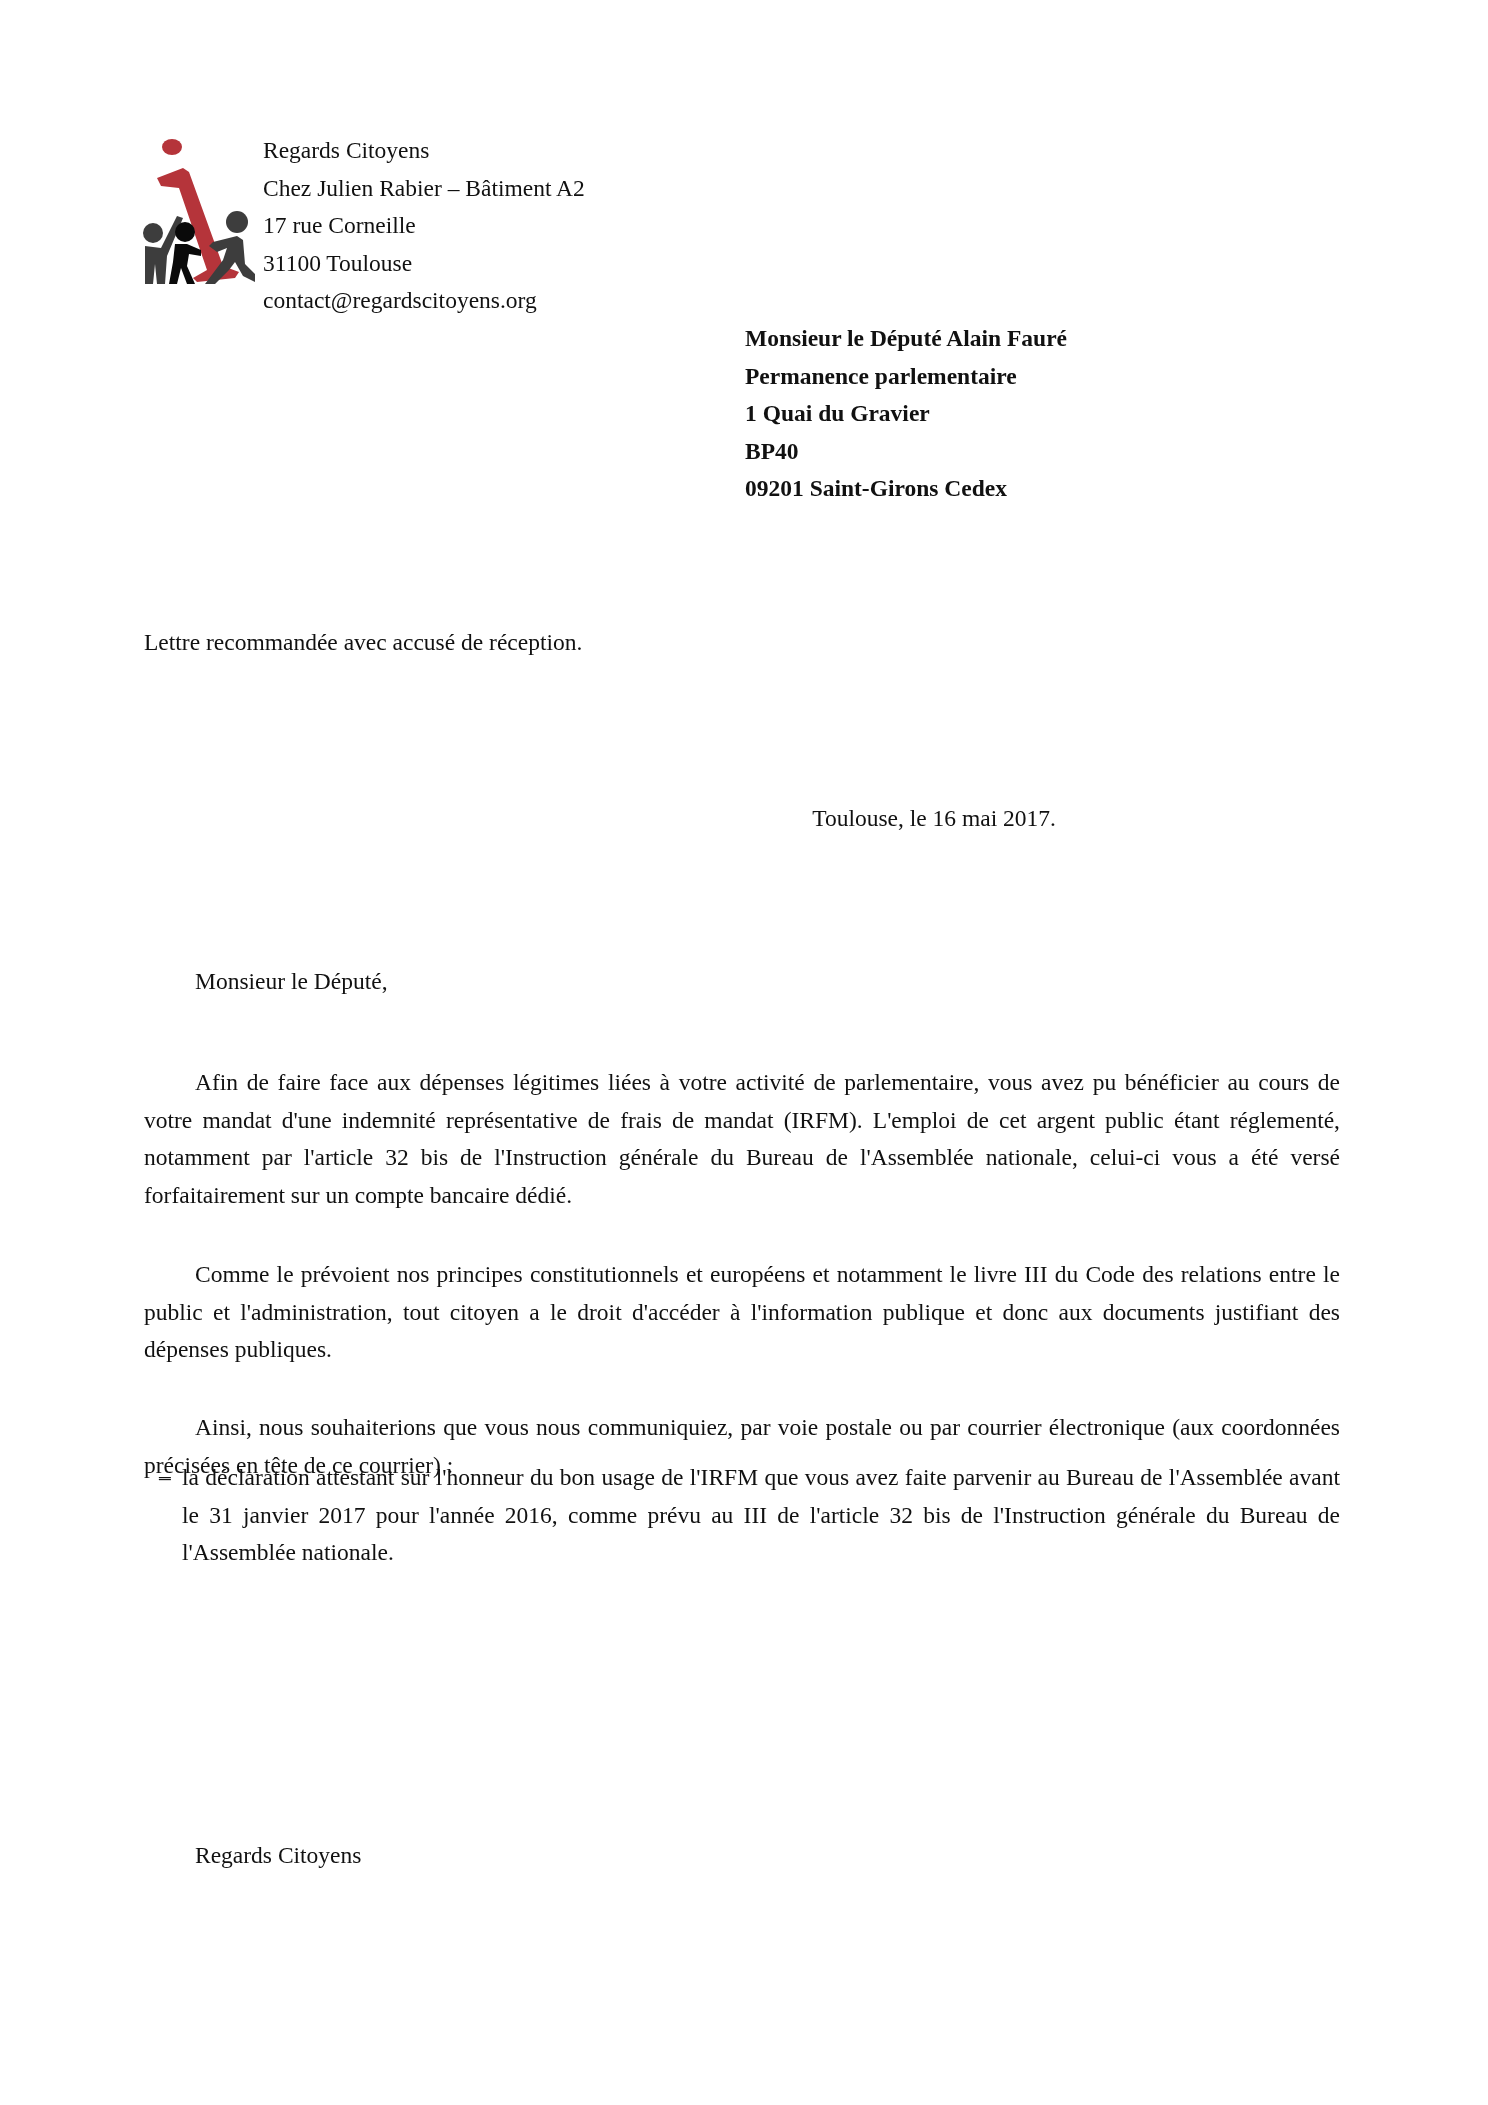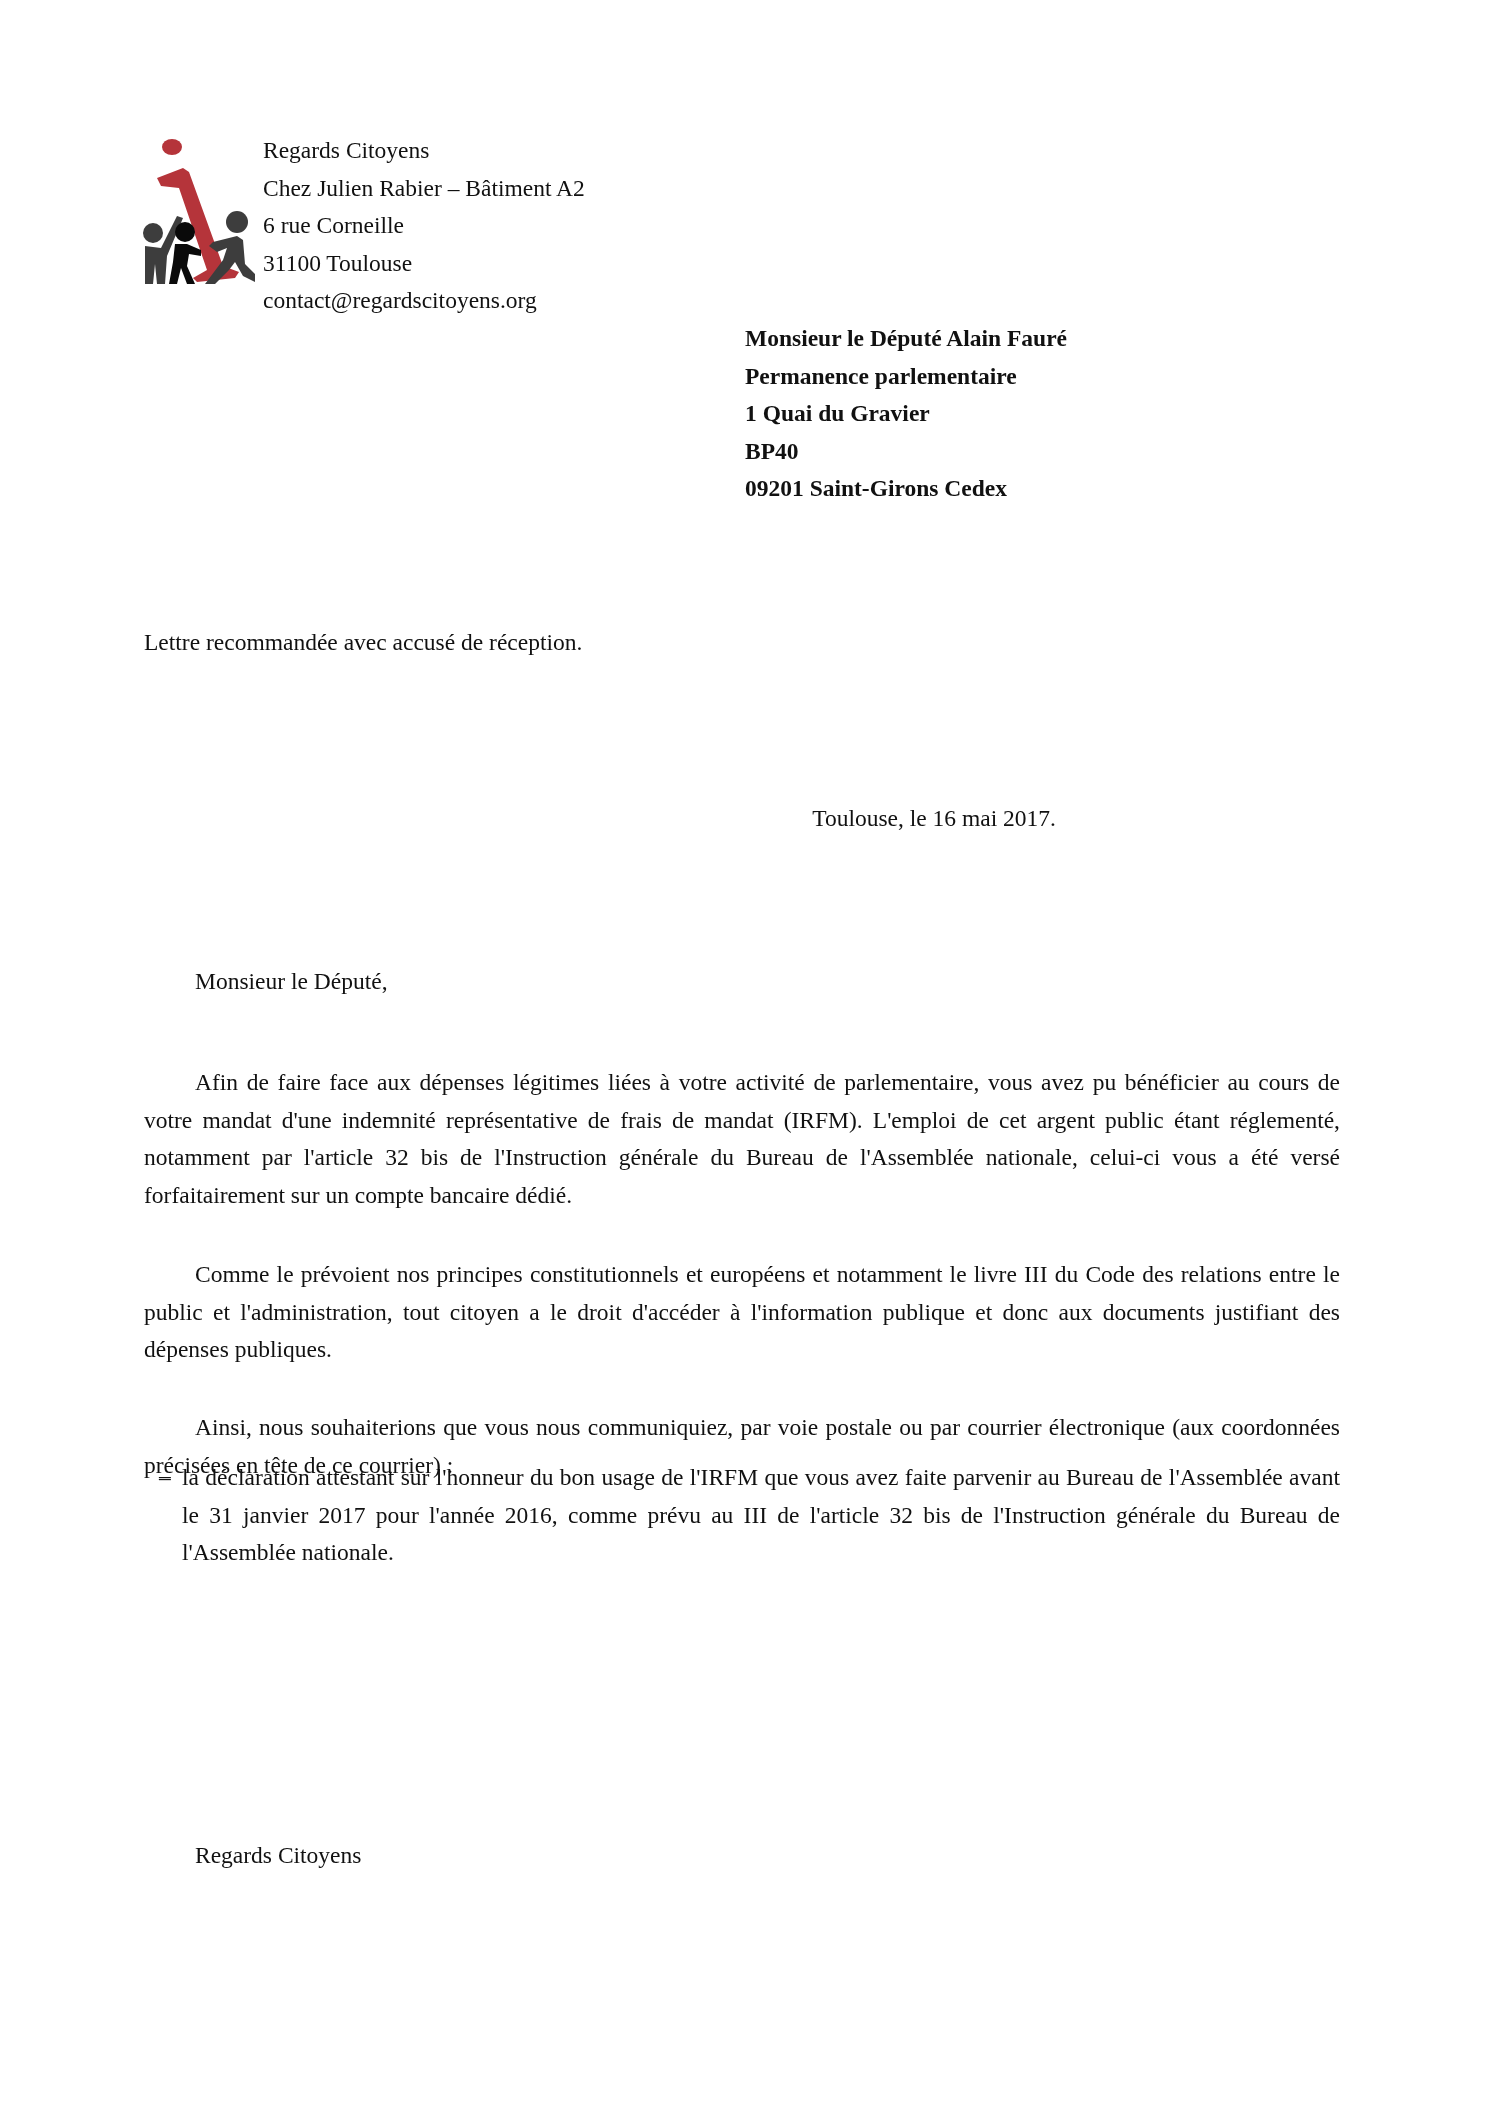--- a/index.html
+++ b/index.html
@@ -47,21 +47,21 @@
       <path d="M32 106 L44 106 L58 112 L58 118 L46 116 L44 128 L52 146 L44 146 L38 130 L34 146 L26 146 L30 124 Z" fill="#0a0a0a"></path>
 
       <circle cx="94" cy="84" r="11" fill="#3d3d3d"></circle>
       <path d="M70 104 L94 98 L100 102 L102 126 L112 136 L112 144 L100 138 L92 124 L86 132 L72 146 L62 146 L80 122 L84 110 L74 114 L66 108 Z" fill="#3d3d3d"></path>
     </svg>
   </div>
 
   <div class="abs sender">
     <span class="line">Regards Citoyens</span>
     <span class="line">Chez Julien Rabier – Bâtiment A2</span>
-    <span class="line">6 rue Corneille</span>
+    <span class="line">17 rue Corneille</span>
     <span class="line">31100 Toulouse</span>
     <span class="line italic">contact@regardscitoyens.org</span>
   </div>
 
   <div class="abs recipient">
     <span class="line">Monsieur le Député Alain Fauré</span>
     <span class="line">Permanence parlementaire</span>
     <span class="line">1 Quai du Gravier</span>
     <span class="line">BP40</span>
     <span class="line">09201 Saint-Girons Cedex</span>

